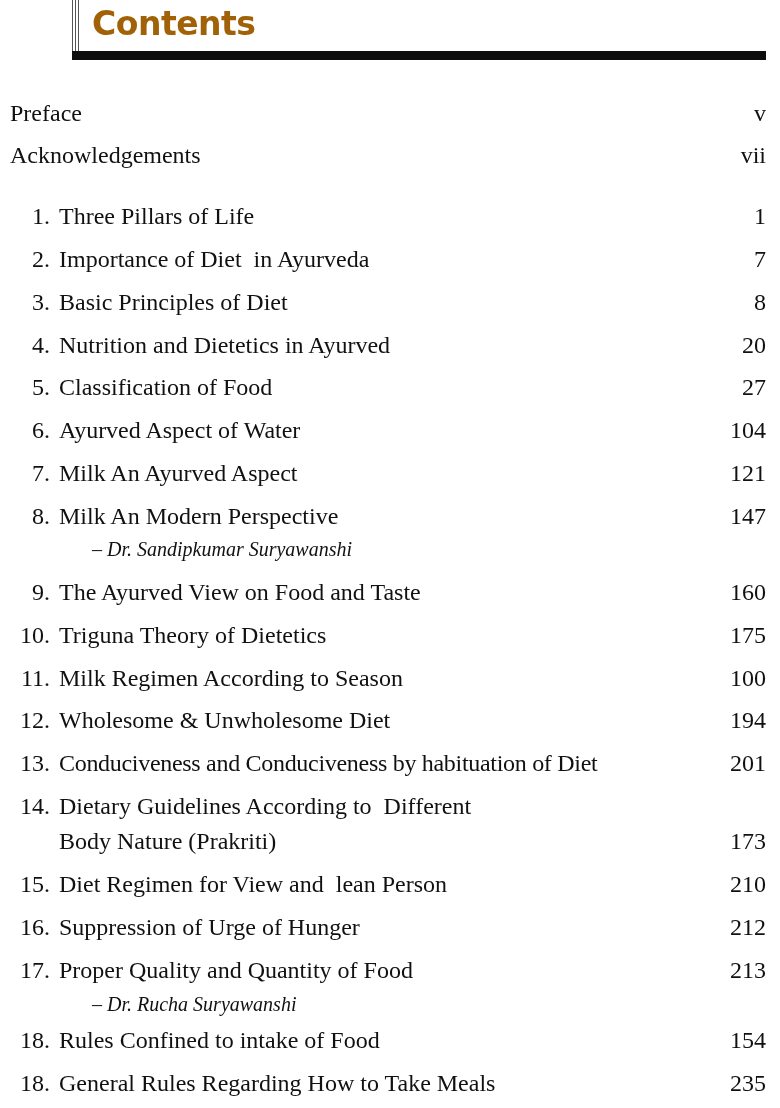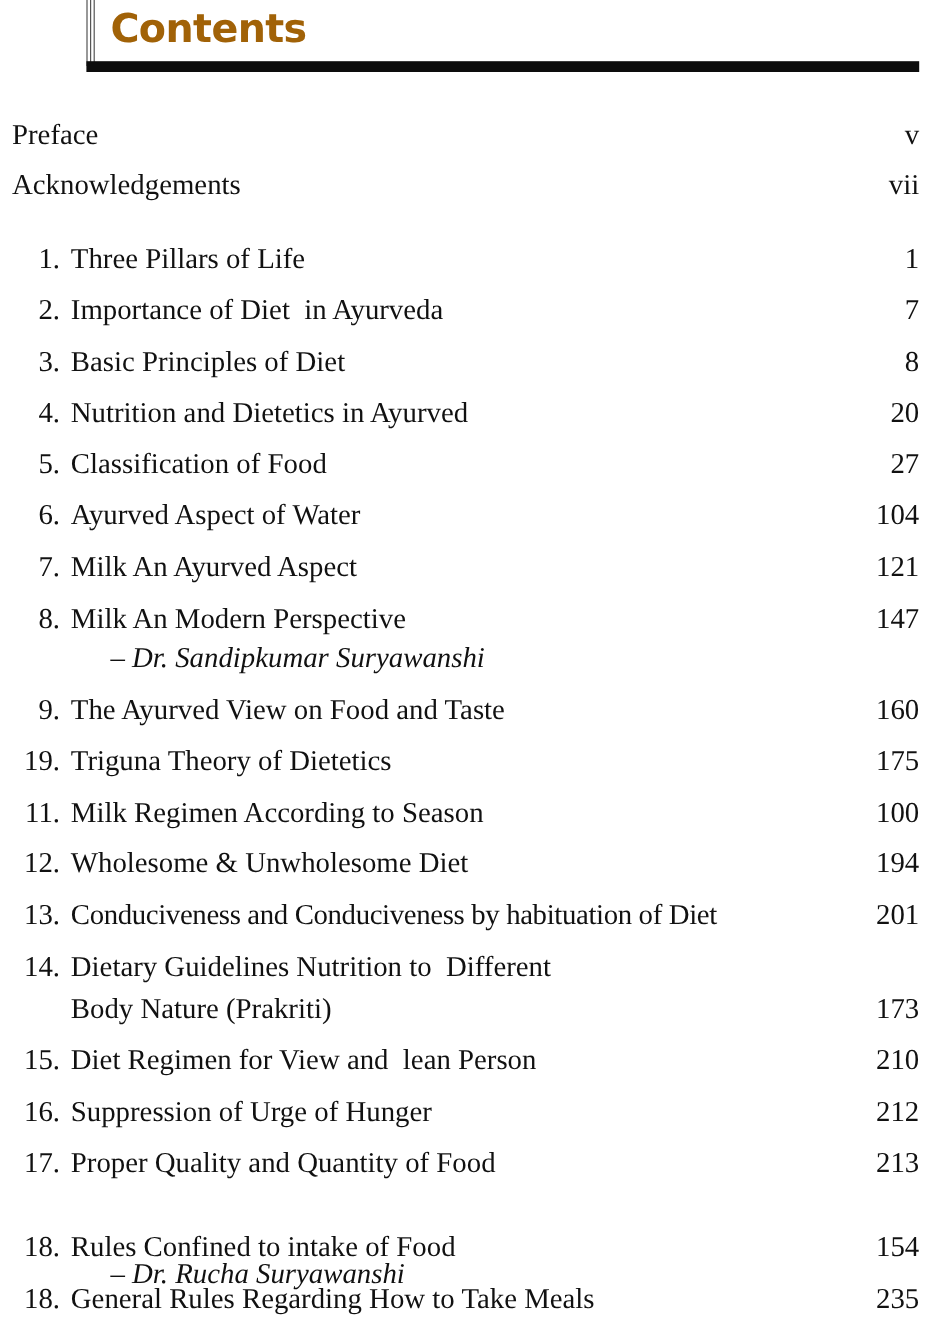--- a/index.html
+++ b/index.html
@@ -81,21 +81,21 @@
   .page {
     position: absolute;
     right: 14px;
     text-align: right;
   }
   .author {
     position: absolute;
     left: 92px;
     font-style: italic;
     white-space: nowrap;
-    font-size: 24px;
+    font-size: 20px;
     line-height: 28px;
   }
 </style>
 </head>
 <body>
 
 <div class="header">
   <div class="vline a"></div>
   <div class="vline b"></div>
   <div class="vline c"></div>
@@ -155,42 +155,42 @@
     <span class="page">147</span>
   </div>
   <div class="author" style="top:535px">– Dr. Sandipkumar Suryawanshi</div>
 
   <div class="row" style="top:578px">
     <span class="num">9.</span>
     <span class="title">The Ayurved View on Food and Taste</span>
     <span class="page">160</span>
   </div>
   <div class="row" style="top:621px">
-    <span class="num">19.</span>
+    <span class="num">10.</span>
     <span class="title">Triguna Theory of Dietetics</span>
     <span class="page">175</span>
   </div>
   <div class="row" style="top:664px">
     <span class="num">11.</span>
     <span class="title">Milk Regimen According to Season</span>
     <span class="page">100</span>
   </div>
   <div class="row" style="top:706px">
     <span class="num">12.</span>
     <span class="title">Wholesome &amp; Unwholesome Diet</span>
     <span class="page">194</span>
   </div>
   <div class="row" style="top:749px">
     <span class="num">13.</span>
     <span class="title" style="letter-spacing:-0.3px">Conduciveness and Conduciveness by habituation of Diet</span>
     <span class="page">201</span>
   </div>
   <div class="row" style="top:792px">
     <span class="num">14.</span>
-    <span class="title" style="white-space:pre">Dietary Guidelines Nutrition to  Different</span>
+    <span class="title" style="white-space:pre">Dietary Guidelines According to  Different</span>
   </div>
   <div class="row" style="top:827px">
     <span class="title">Body Nature (Prakriti)</span>
     <span class="page">173</span>
   </div>
 
   <div class="row" style="top:870px">
     <span class="num">15.</span>
     <span class="title" style="white-space:pre">Diet Regimen for View and  lean Person</span>
     <span class="page">210</span>
@@ -198,21 +198,21 @@
   <div class="row" style="top:913px">
     <span class="num">16.</span>
     <span class="title">Suppression of Urge of Hunger</span>
     <span class="page">212</span>
   </div>
   <div class="row" style="top:956px">
     <span class="num">17.</span>
     <span class="title">Proper Quality and Quantity of Food</span>
     <span class="page">213</span>
   </div>
-  <div class="author" style="top:1048px">– Dr. Rucha Suryawanshi</div>
+  <div class="author" style="top:990px">– Dr. Rucha Suryawanshi</div>
 
   <div class="row" style="top:1026px">
     <span class="num">18.</span>
     <span class="title">Rules Confined to intake of Food</span>
     <span class="page">154</span>
   </div>
   <div class="row" style="top:1069px">
     <span class="num">18.</span>
     <span class="title">General Rules Regarding How to Take Meals</span>
     <span class="page">235</span>

